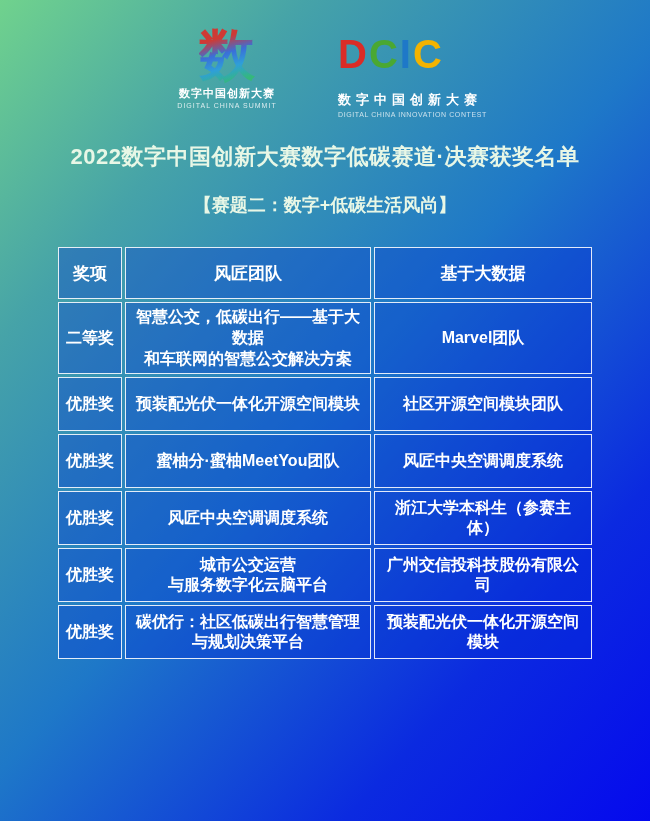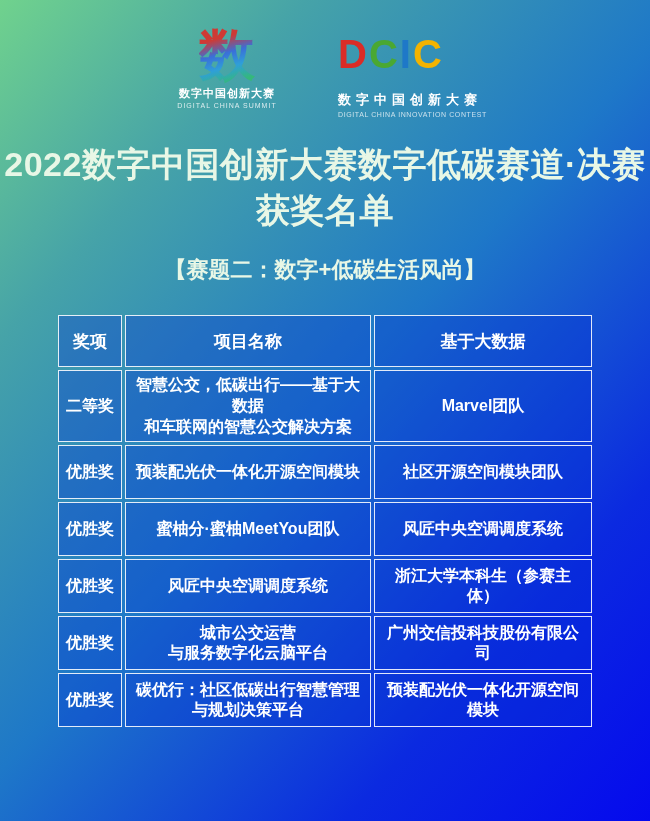--- a/index.html
+++ b/index.html
@@ -37,28 +37,28 @@
   .dcic-letters .l2 { color: #1e78c8; }
   .dcic-letters .l3 { color: #f4b300; }
   .dcic-cn { color: #ffffff; font-size: 13px; font-weight: 700; letter-spacing: 5px; margin-top: 17px; white-space: nowrap; }
   .dcic-en { color: rgba(255,255,255,0.75); font-size: 7px; letter-spacing: 0.6px; margin-top: 2px; white-space: nowrap; }
 
   
   .main-title {
     margin-top: 14px;
     text-align: center;
     color: #e8f7e6;
-    font-size: 34px; font-weight: 800;
+    font-size: 22px; font-weight: 800;
     letter-spacing: 0.5px;
   }
   .sub-title {
     margin-top: 21px;
     text-align: center;
     color: #e8f7e6;
-    font-size: 22px; font-weight: 800;
+    font-size: 18px; font-weight: 800;
   }
 
   
   table.awards {
     margin: 27px auto 0;
     border-collapse: separate;
     border-spacing: 3px;
     table-layout: fixed;
   }
   table.awards td, table.awards th {
@@ -100,21 +100,21 @@
 
   <table class="awards">
     <colgroup>
       <col class="col-award">
         <col class="col-project">
         <col class="col-entity">
     </colgroup>
     <thead>
       <tr>
         <th>奖项</th>
-        <th>项目名称</th>
+        <th>风匠团队</th>
         <th>基于大数据</th>
       </tr>
     </thead>
     <tbody>
       <tr>
         <td class="award">二等奖</td>
         <td class="project">智慧公交，低碳出行——基于大数据
 和车联网的智慧公交解决方案</td>
         <td class="entity">Marvel团队</td>
       </tr>

